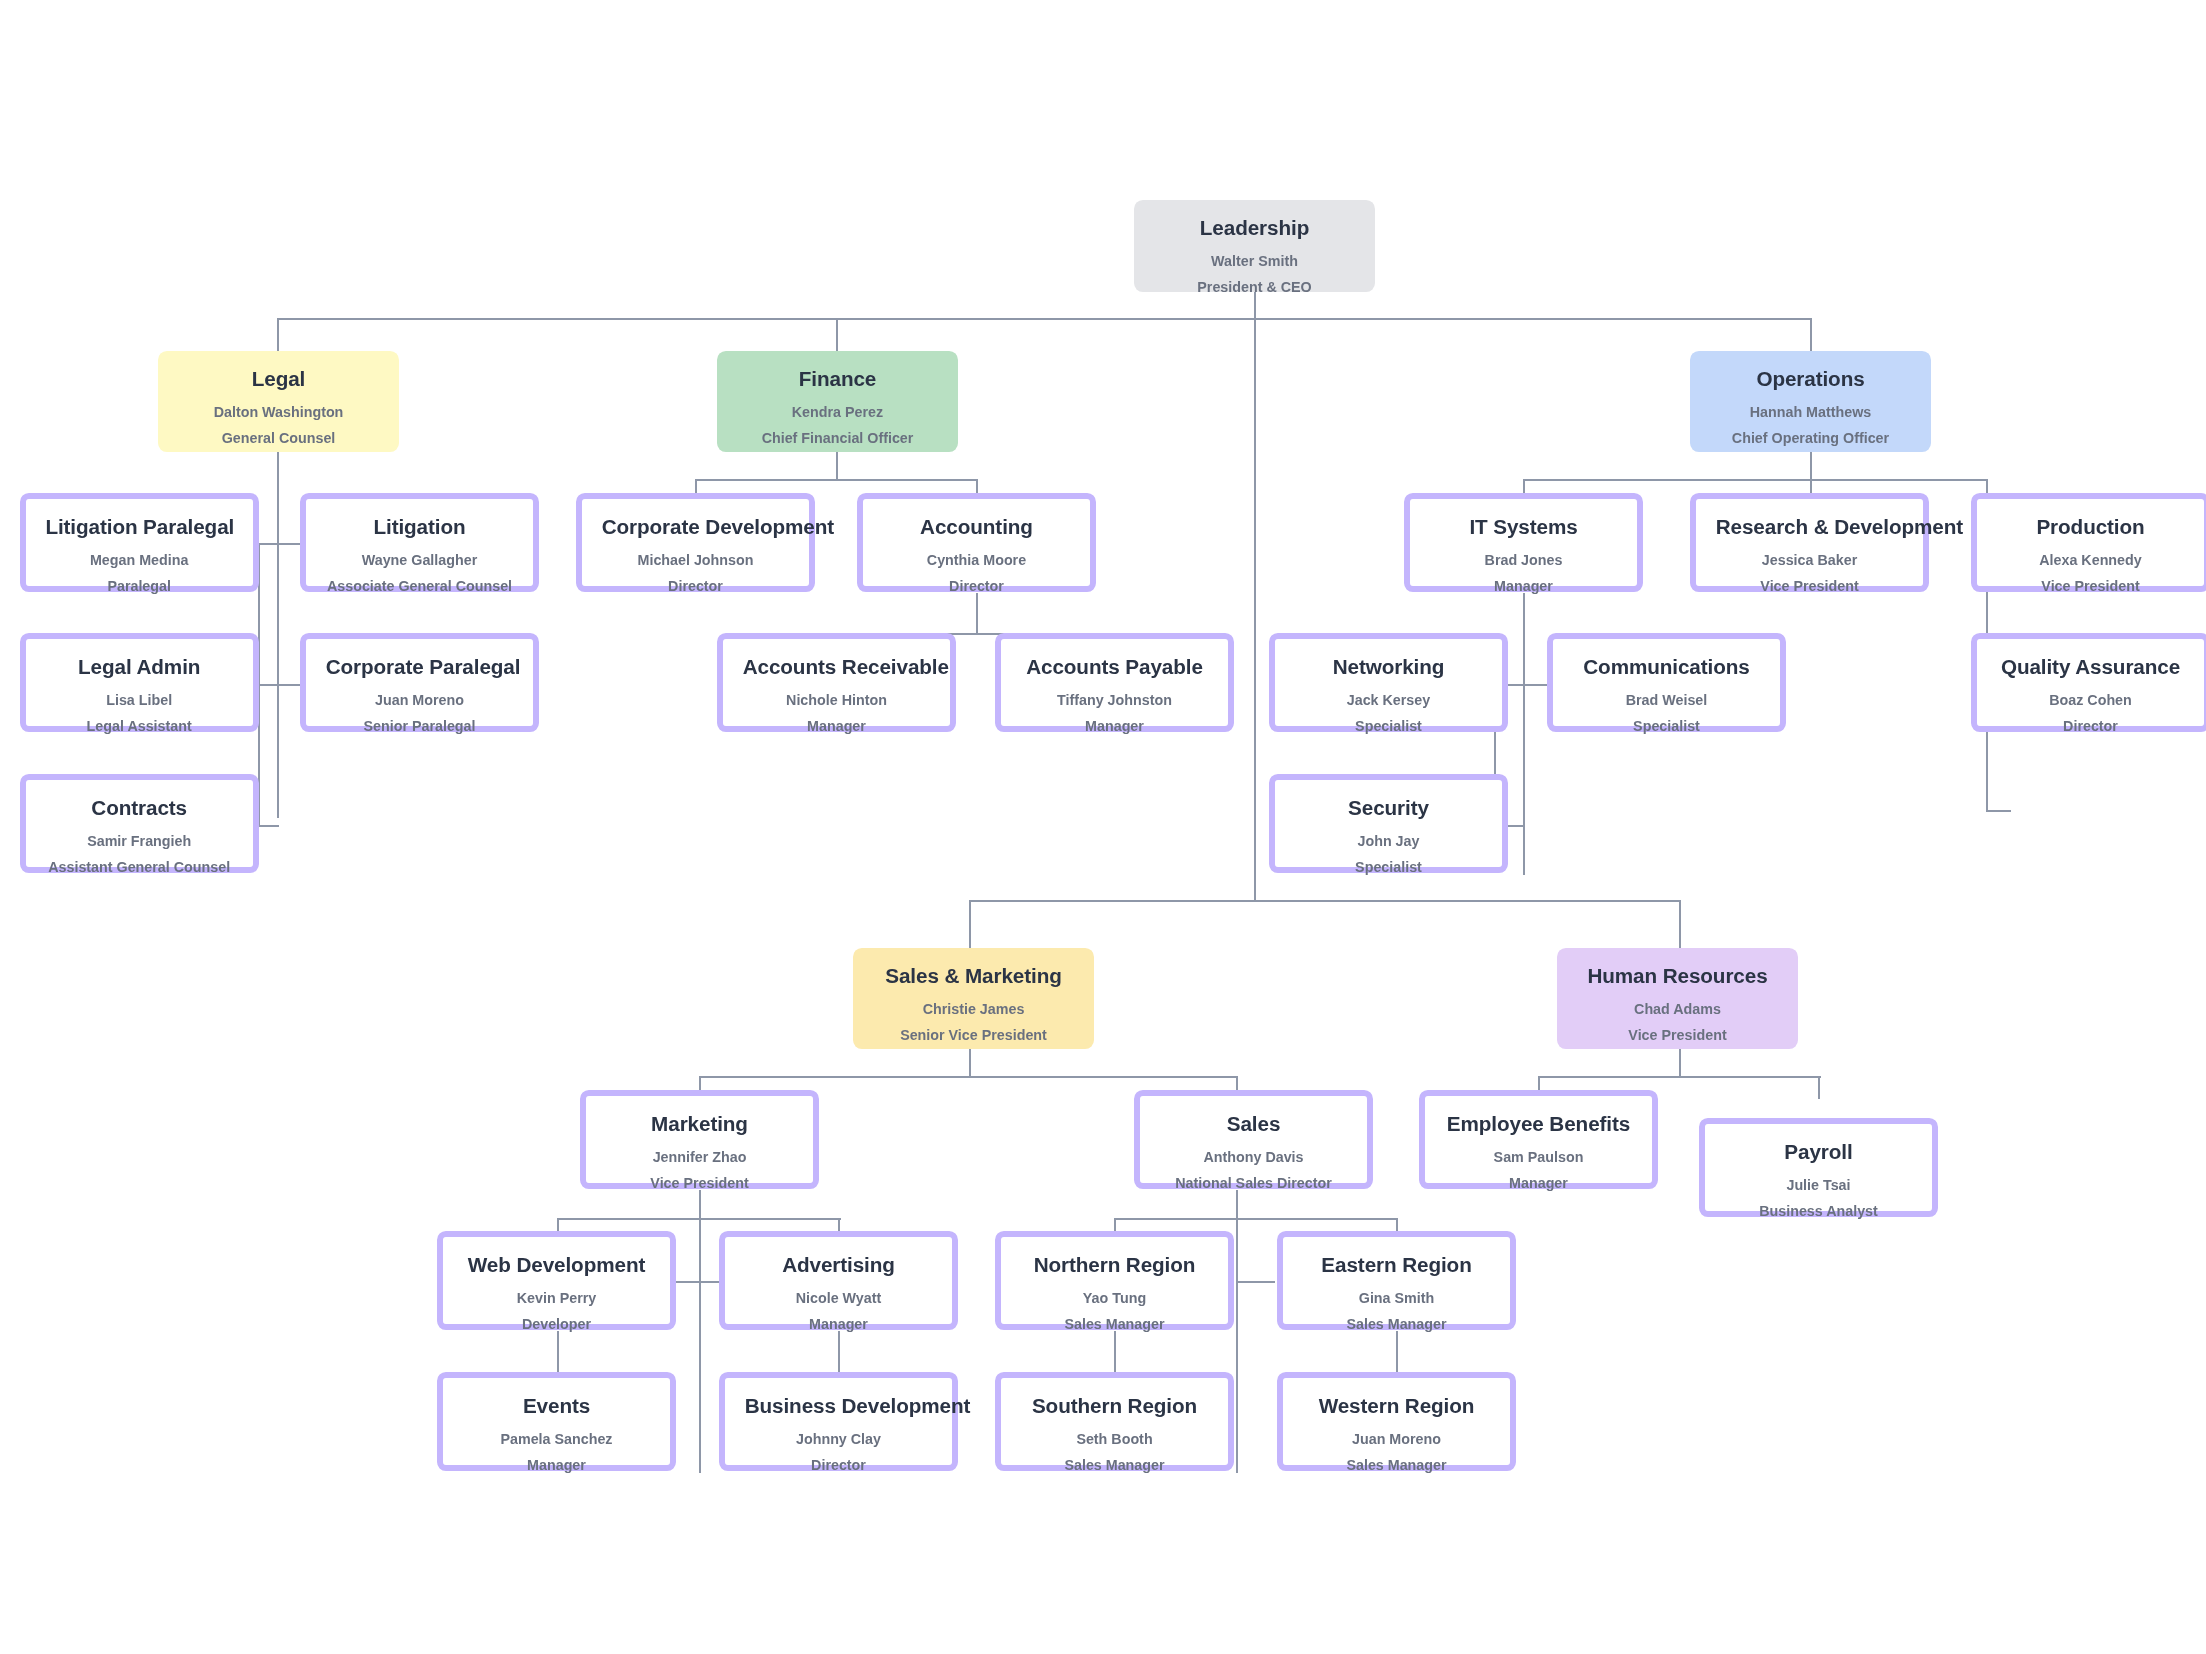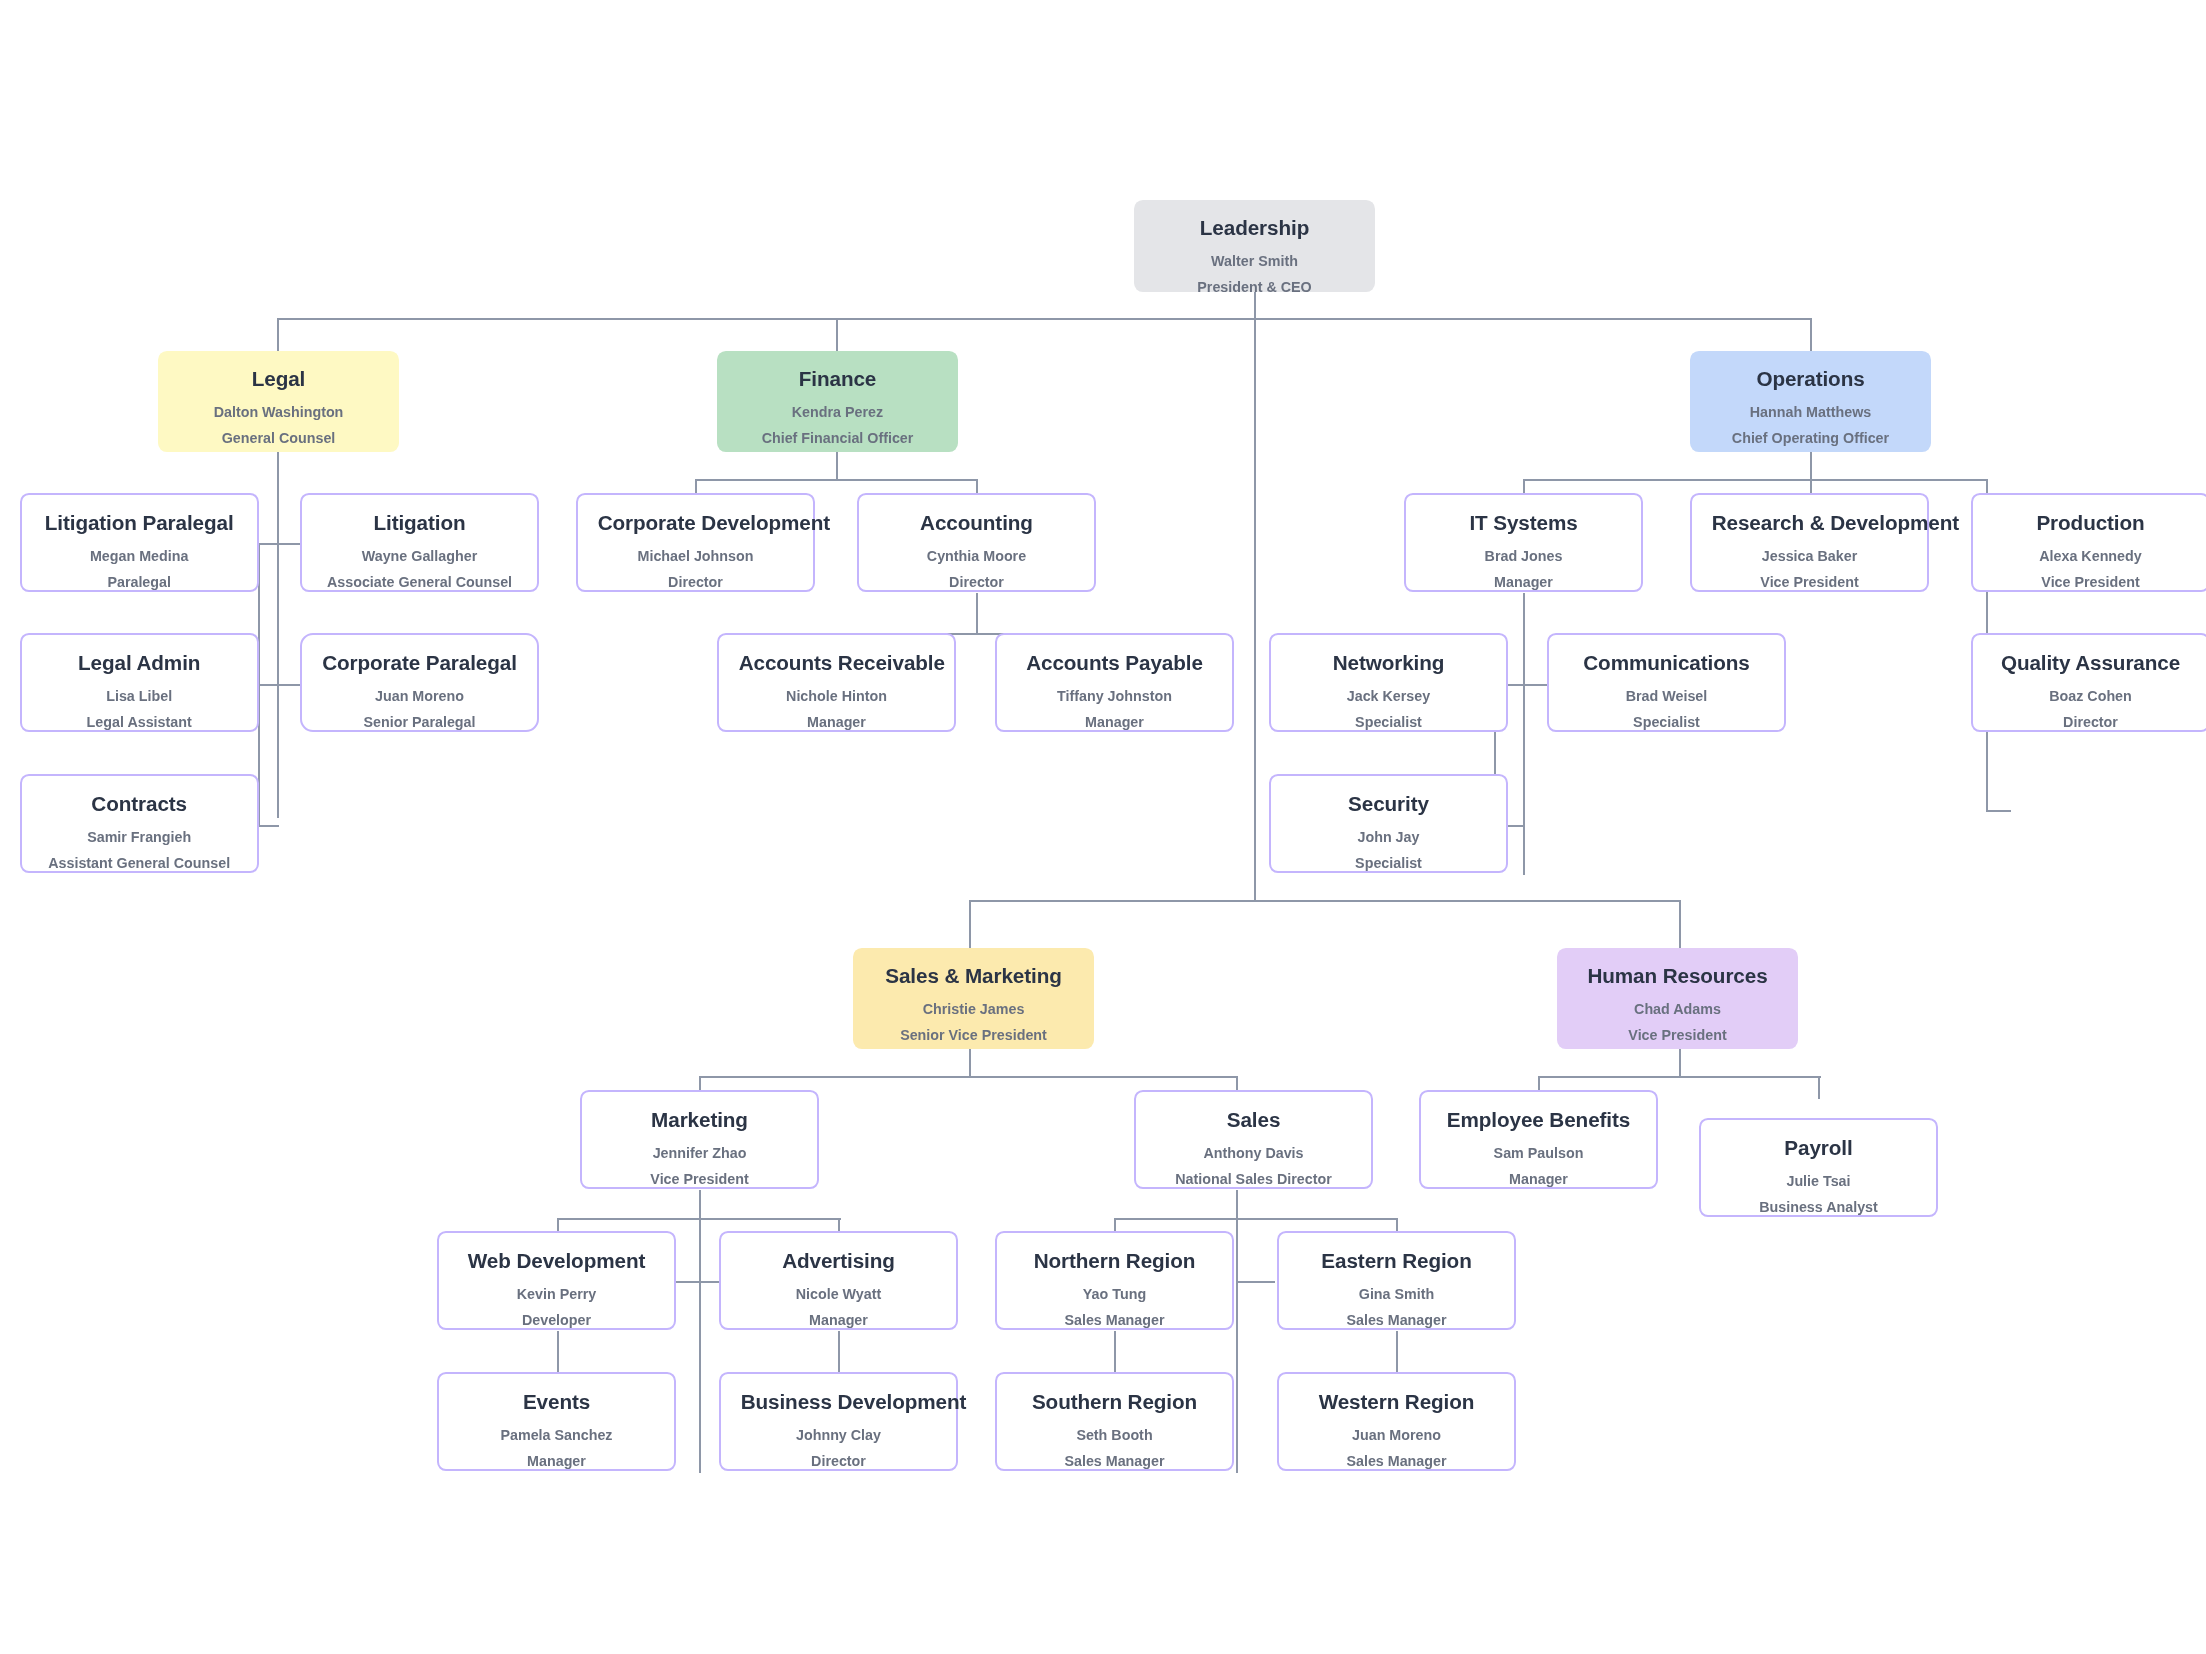--- a/index.html
+++ b/index.html
@@ -33,21 +33,21 @@
   .node {
     position: absolute;
     box-sizing: border-box;
     border-radius: 8.9px;
     padding: 16.7px 19.7px 0 19.7px;
     z-index: 3;
     text-align: center;
   }
   .node.plain {
     background: #ffffff;
-    border: 2px solid #c4b5fd;
+    border: 6px solid #c4b5fd;
   }
   .node.tinted {
     border: none;
   }
   .node .title {
     font-size: 20.7px;
     font-weight: bold;
     color: #2b3445;
     line-height: 1.1;
     letter-spacing: -0.1px;
@@ -188,21 +188,21 @@
     <div class="person">Wayne Gallagher</div>
     <div class="role">Associate General Counsel</div>
   </div>
 
   <div class="node plain" style="left:19.7px; top:633px; width:239px; height:99px;">
     <div class="title">Legal Admin</div>
     <div class="person">Lisa Libel</div>
     <div class="role">Legal Assistant</div>
   </div>
 
-  <div class="node plain" style="left:300px; top:633px; width:239px; height:99px;border-radius:13px;">
+  <div class="node plain" style="left:300px; top:633px; width:239px; height:99px;">
     <div class="title">Corporate Paralegal</div>
     <div class="person">Juan Moreno</div>
     <div class="role">Senior Paralegal</div>
   </div>
 
   <div class="node plain" style="left:19.7px; top:774px; width:239px; height:99px;">
     <div class="title">Contracts</div>
     <div class="person">Samir Frangieh</div>
     <div class="role">Assistant General Counsel</div>
   </div>

